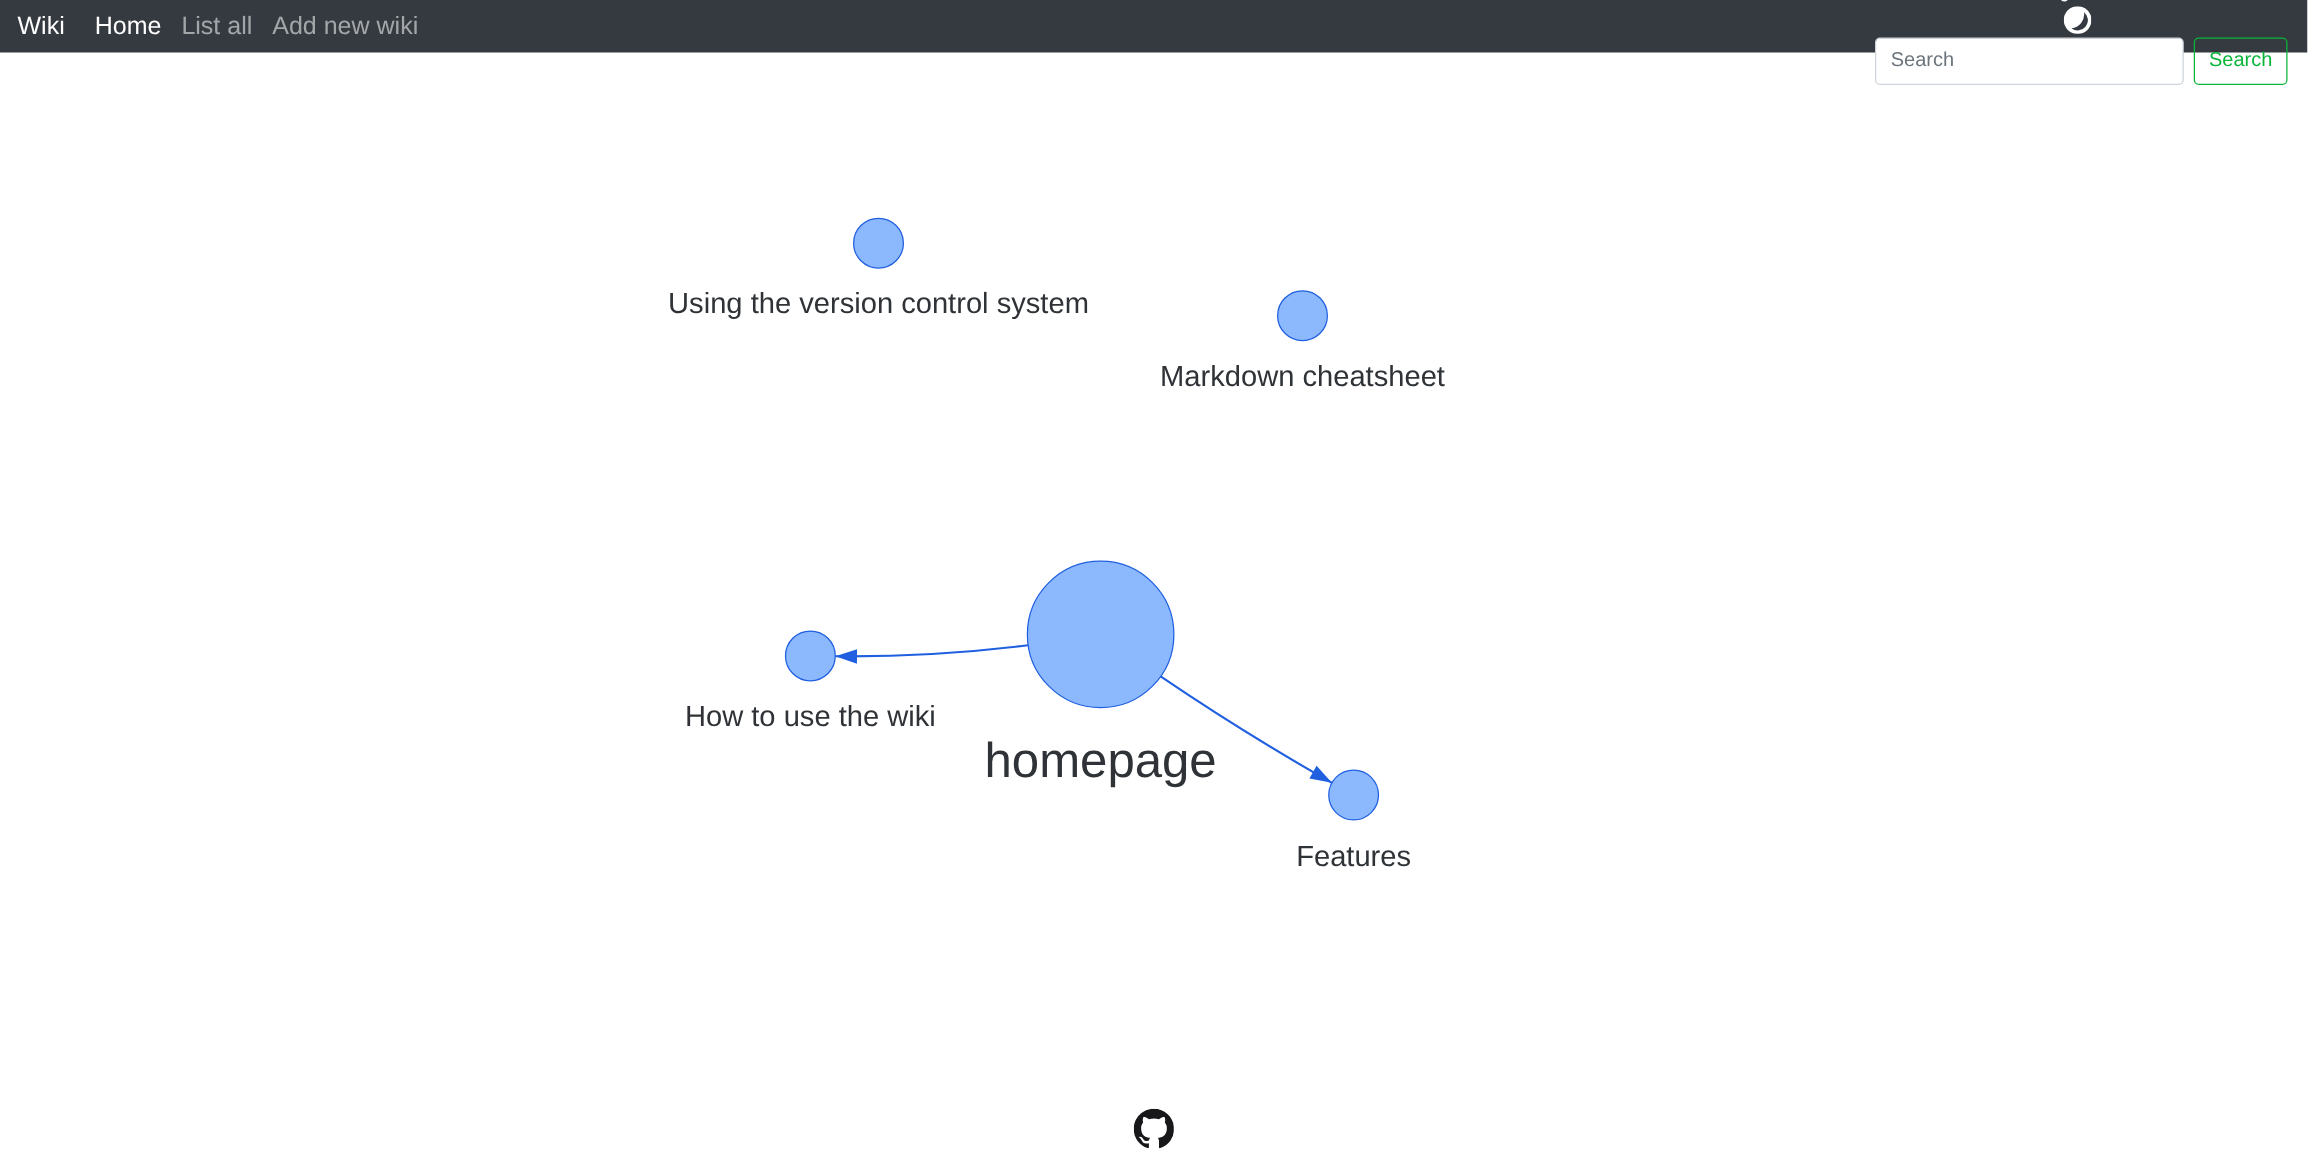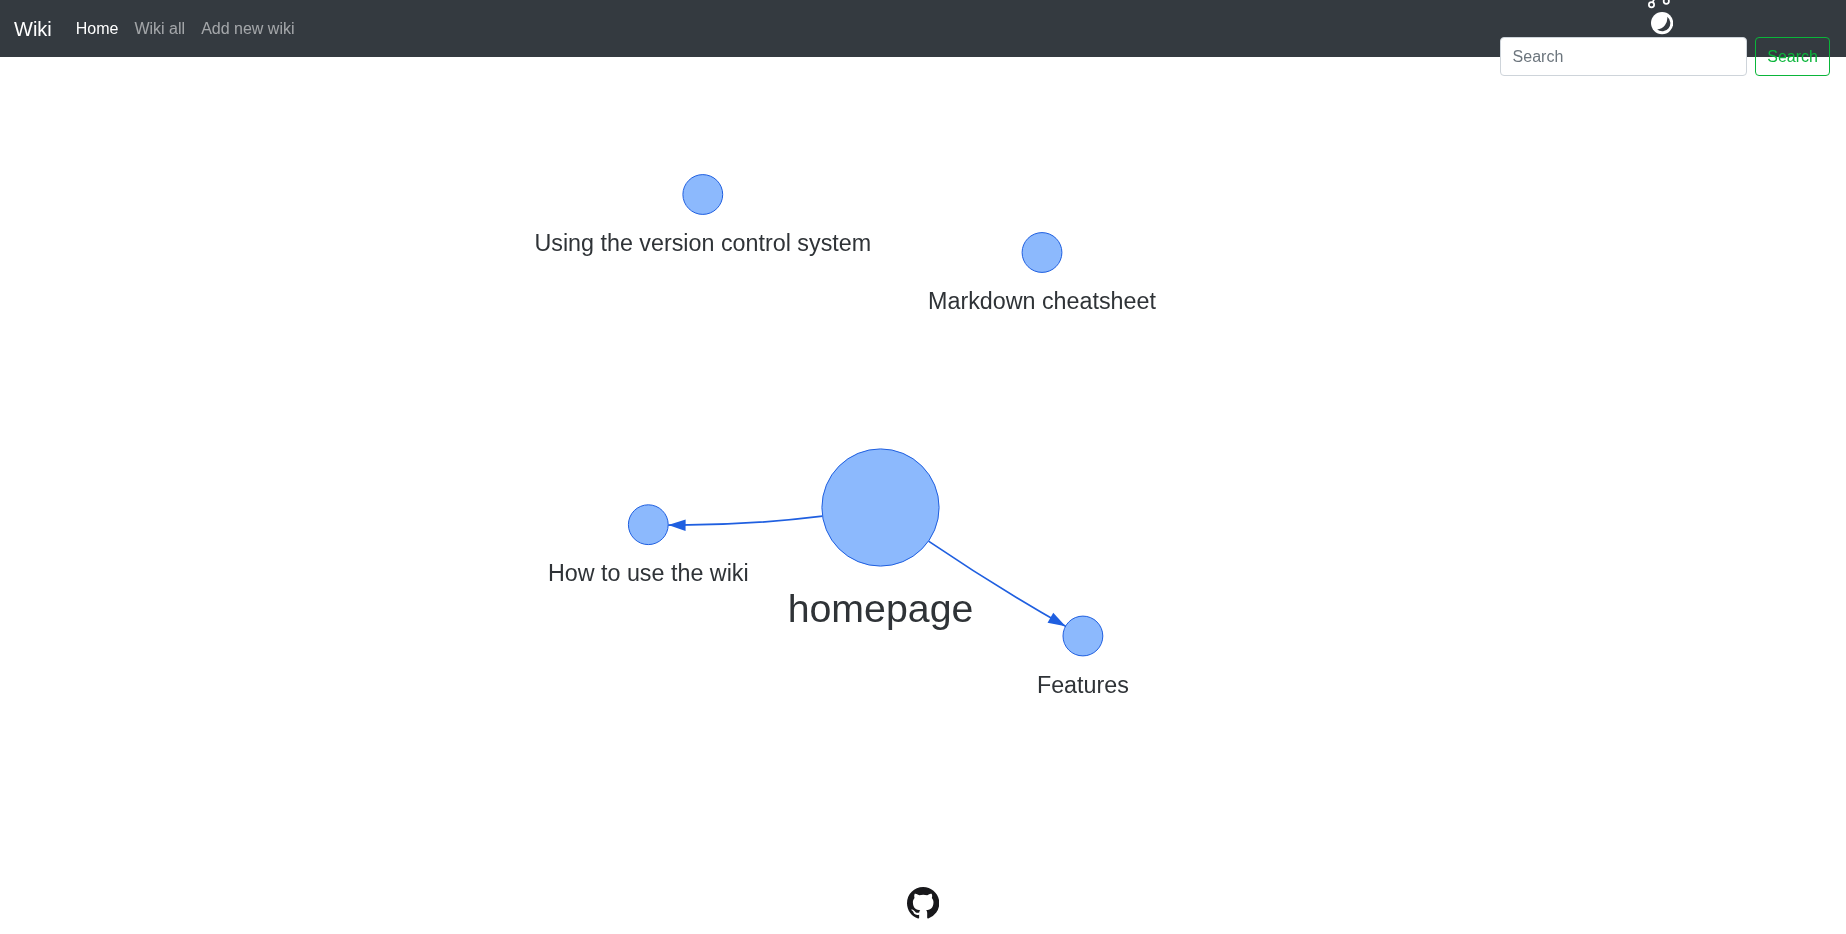--- a/index.html
+++ b/index.html
@@ -6,31 +6,31 @@
   * { box-sizing: border-box; }
   html, body { margin:0; padding:0; }
   body {
     width:1846px; height:934px; background:#ffffff;
     font-family:"Liberation Sans", sans-serif;
     overflow:hidden; position:relative;
   }
 
   
   .navbar {
-    position:absolute; top:0; left:0; right:0; height:57px;
+    position:absolute; top:0; left:0; right:0; height:42px;
     background:#343a40; display:flex; align-items:center;
     padding:0 16.3px 0 14px; z-index:10;
   }
   .navbar-brand {
     color:#ffffff; font-size:20px; line-height:1;
     margin-right:16px; text-decoration:none; white-space:nowrap;
   }
   .nav-list { display:flex; align-items:center; list-style:none; margin:0; padding:0; }
   .nav-link {
-    color:rgba(255,255,255,.55); font-size:16px; line-height:24px;
+    color:rgba(255,255,255,.55); font-size:20px; line-height:24px;
     padding:8px; text-decoration:none; white-space:nowrap; display:block;
   }
   .nav-link.active { color:#ffffff; }
 
   .navbar-right { margin-left:auto; display:flex; align-items:center;flex-direction:column; }
   .nav-icon-btn {
     display:flex; align-items:center; justify-content:center;
     width:28px; height:28px; color:#ffffff; margin-right:6px;
     background:none; border:none; padding:0; cursor:pointer;
   }
@@ -69,21 +69,21 @@
 <body>
 
 <div class="navbar">
   <a class="navbar-brand" href="#">Wiki</a>
 
   <ul class="nav-list">
     <li>
       <a class="nav-link active" href="#">Home</a>
     </li>
     <li>
-      <a class="nav-link" href="#">Wiki all</a>
+      <a class="nav-link" href="#">List all</a>
     </li>
     <li>
       <a class="nav-link" href="#">Add new wiki</a>
     </li>
   </ul>
 
   <div class="navbar-right">
     <a class="nav-icon-btn" href="#" style="margin-right:7.3px;">
       <svg width="26" height="26" viewBox="0 0 16 16" fill="none" stroke="currentColor" stroke-width="1.06" stroke-linecap="round" style="margin-top:2px;">
         <path d="M3.13,11.35 L4.44,8.64"></path>

